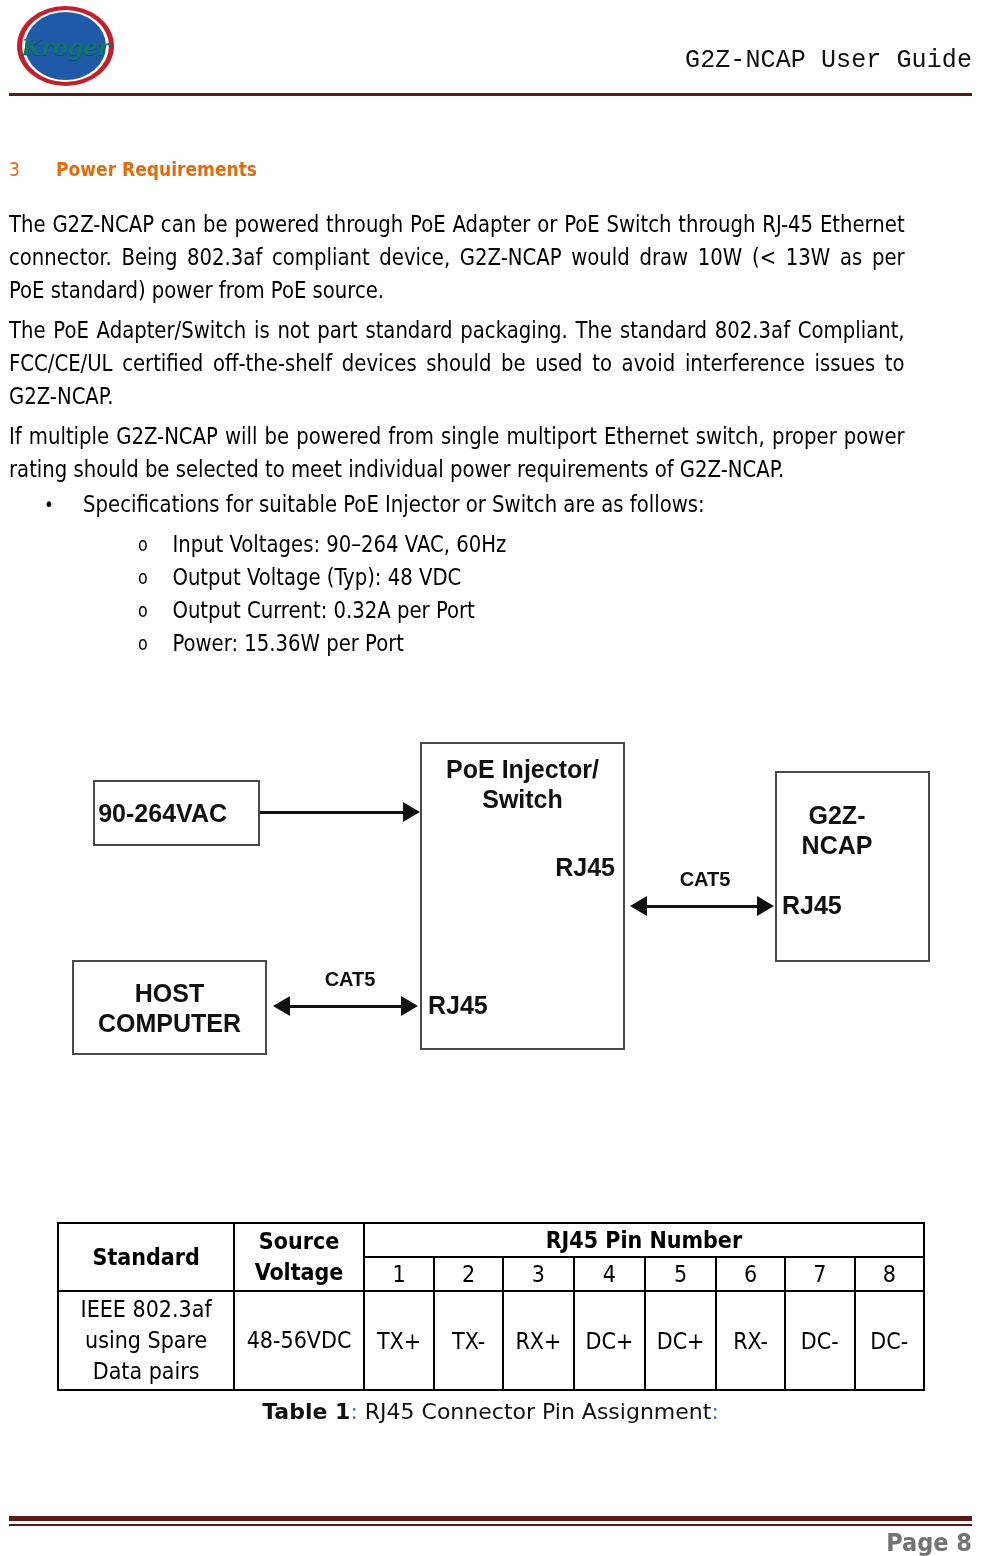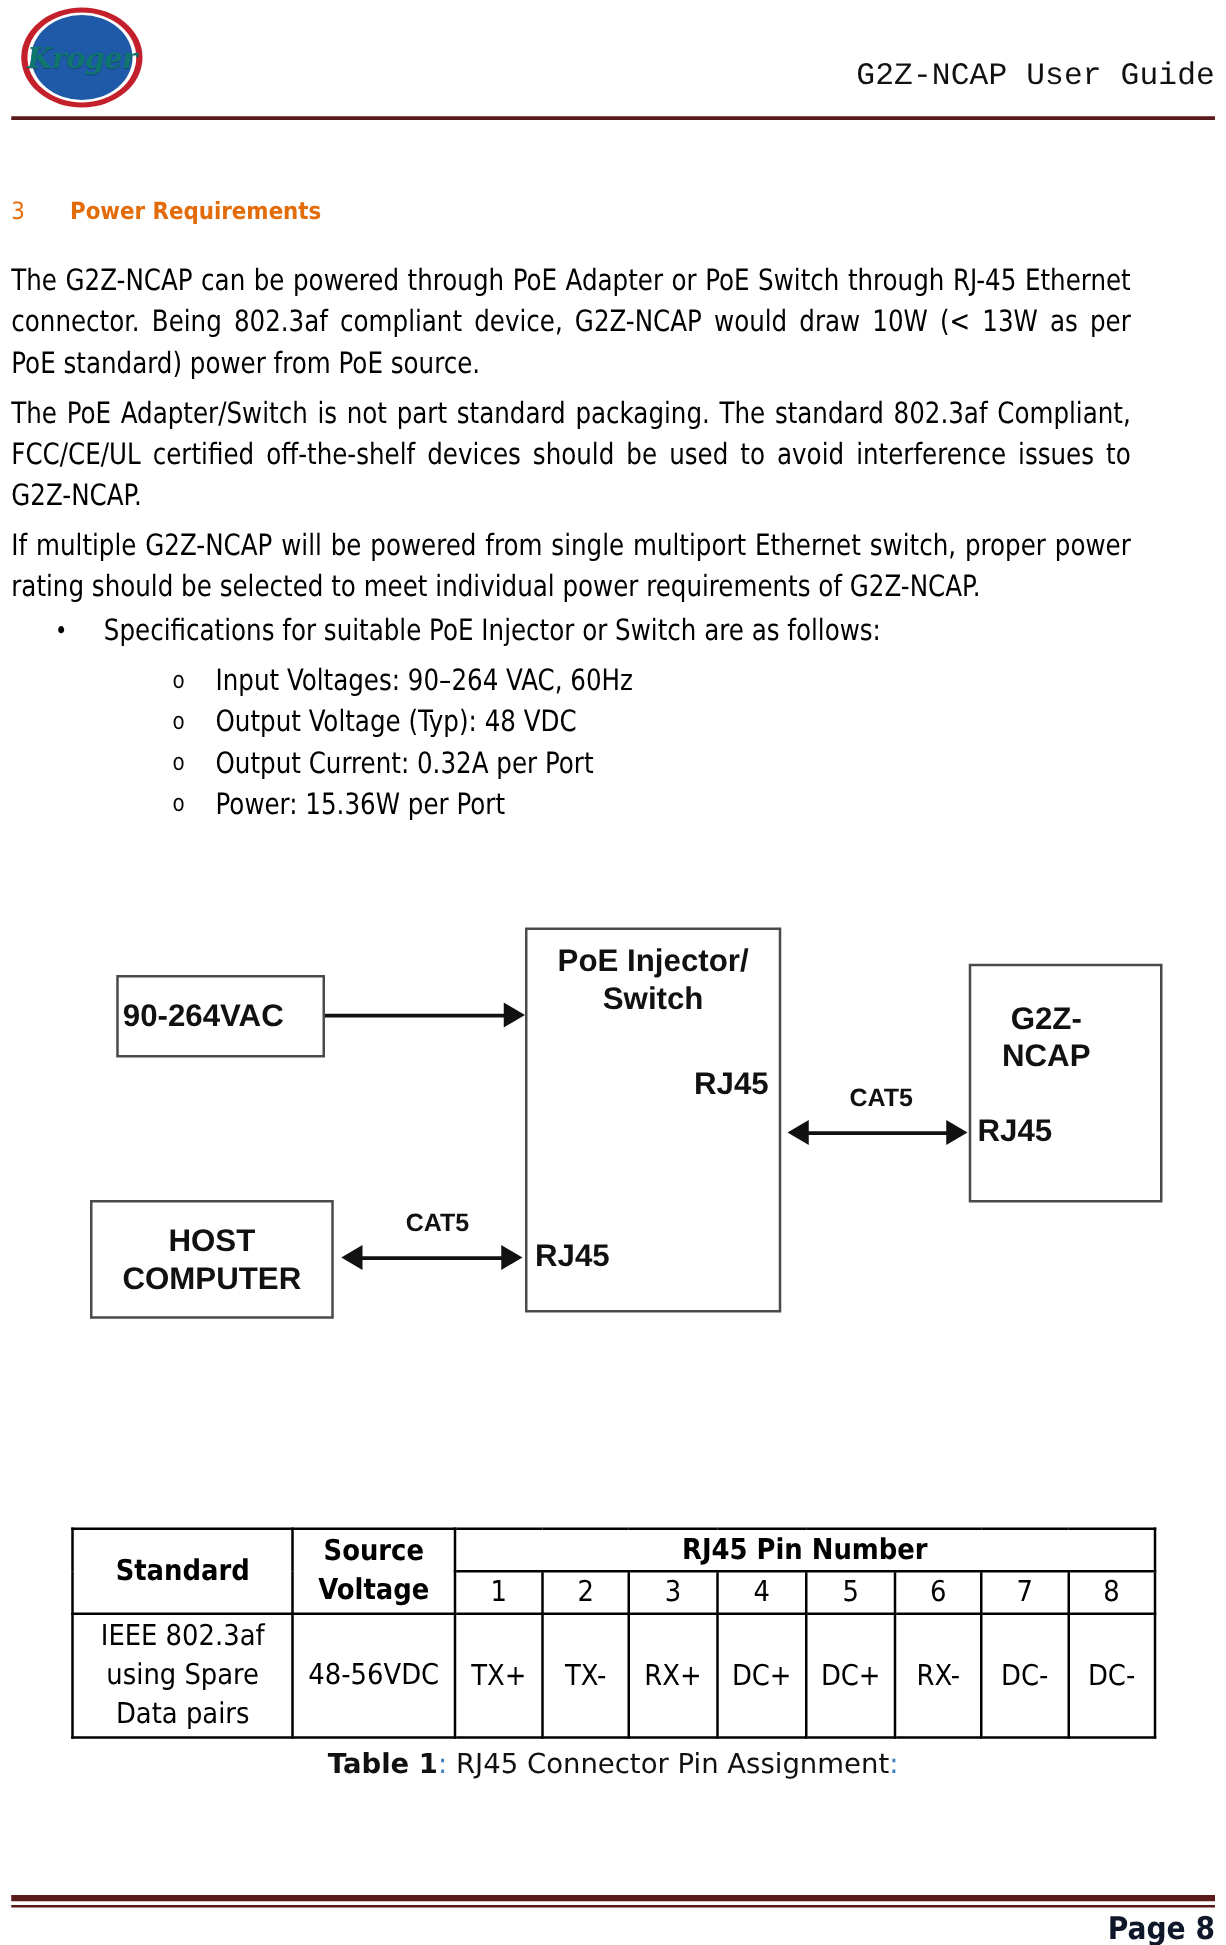--- a/index.html
+++ b/index.html
@@ -88,21 +88,21 @@
   #caption{position:absolute;left:0;top:1399px;width:981px;text-align:center;
       font-family:"DejaVu Sans",sans-serif;font-size:22px;color:#111;}
   #caption b{font-weight:bold;}
   #caption .cl{color:#3a7fc1;}
 
   
   #footer-rule1{position:absolute;left:9px;top:1516px;width:963px;height:5px;background:#5a1a1a;}
   #footer-rule2{position:absolute;left:9px;top:1524px;width:963px;height:2px;background:#5a1a1a;}
   #page-num{position:absolute;right:9px;top:1528px;
       font-family:"Liberation Sans Narrow","DejaVu Sans Condensed","Liberation Sans",sans-serif;
-      font-weight:bold;font-size:25px;color:#0f172a;margin-left:46px;}
+      font-weight:bold;font-size:25px;color:#737373;margin-left:46px;}
 </style>
 </head>
 <body>
 
 <div id="header">
   <div id="logo">
     <div class="ring"></div>
     <div class="inner"></div>
     <div class="disc"></div>
     <div class="word">Kroger</div>

